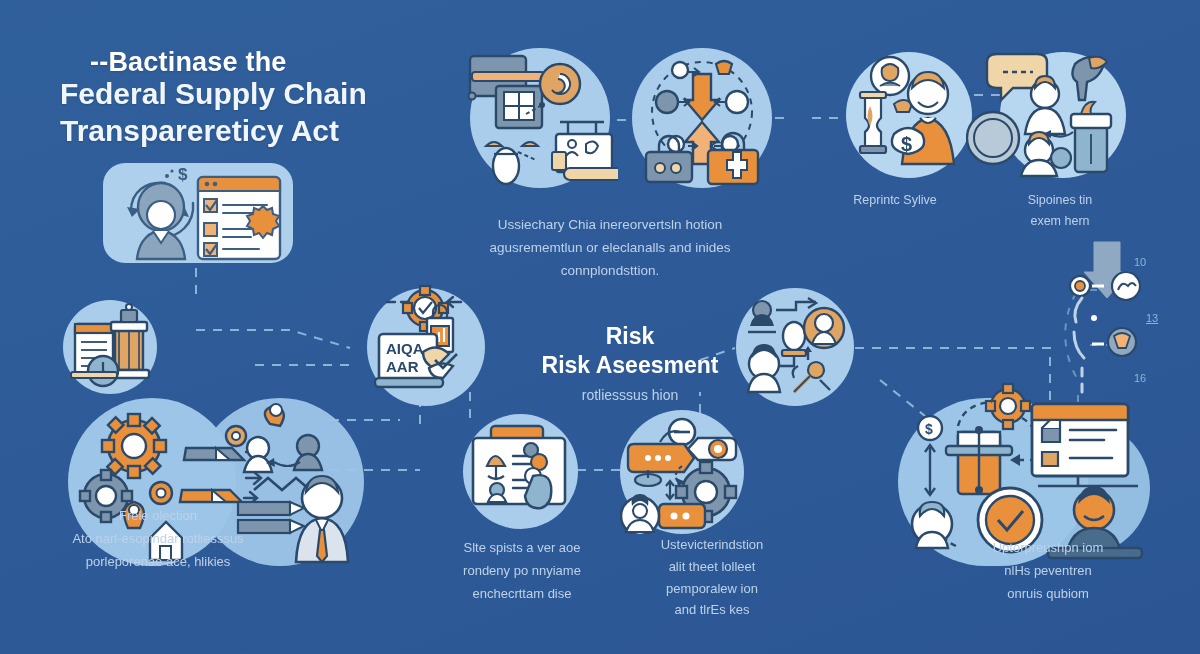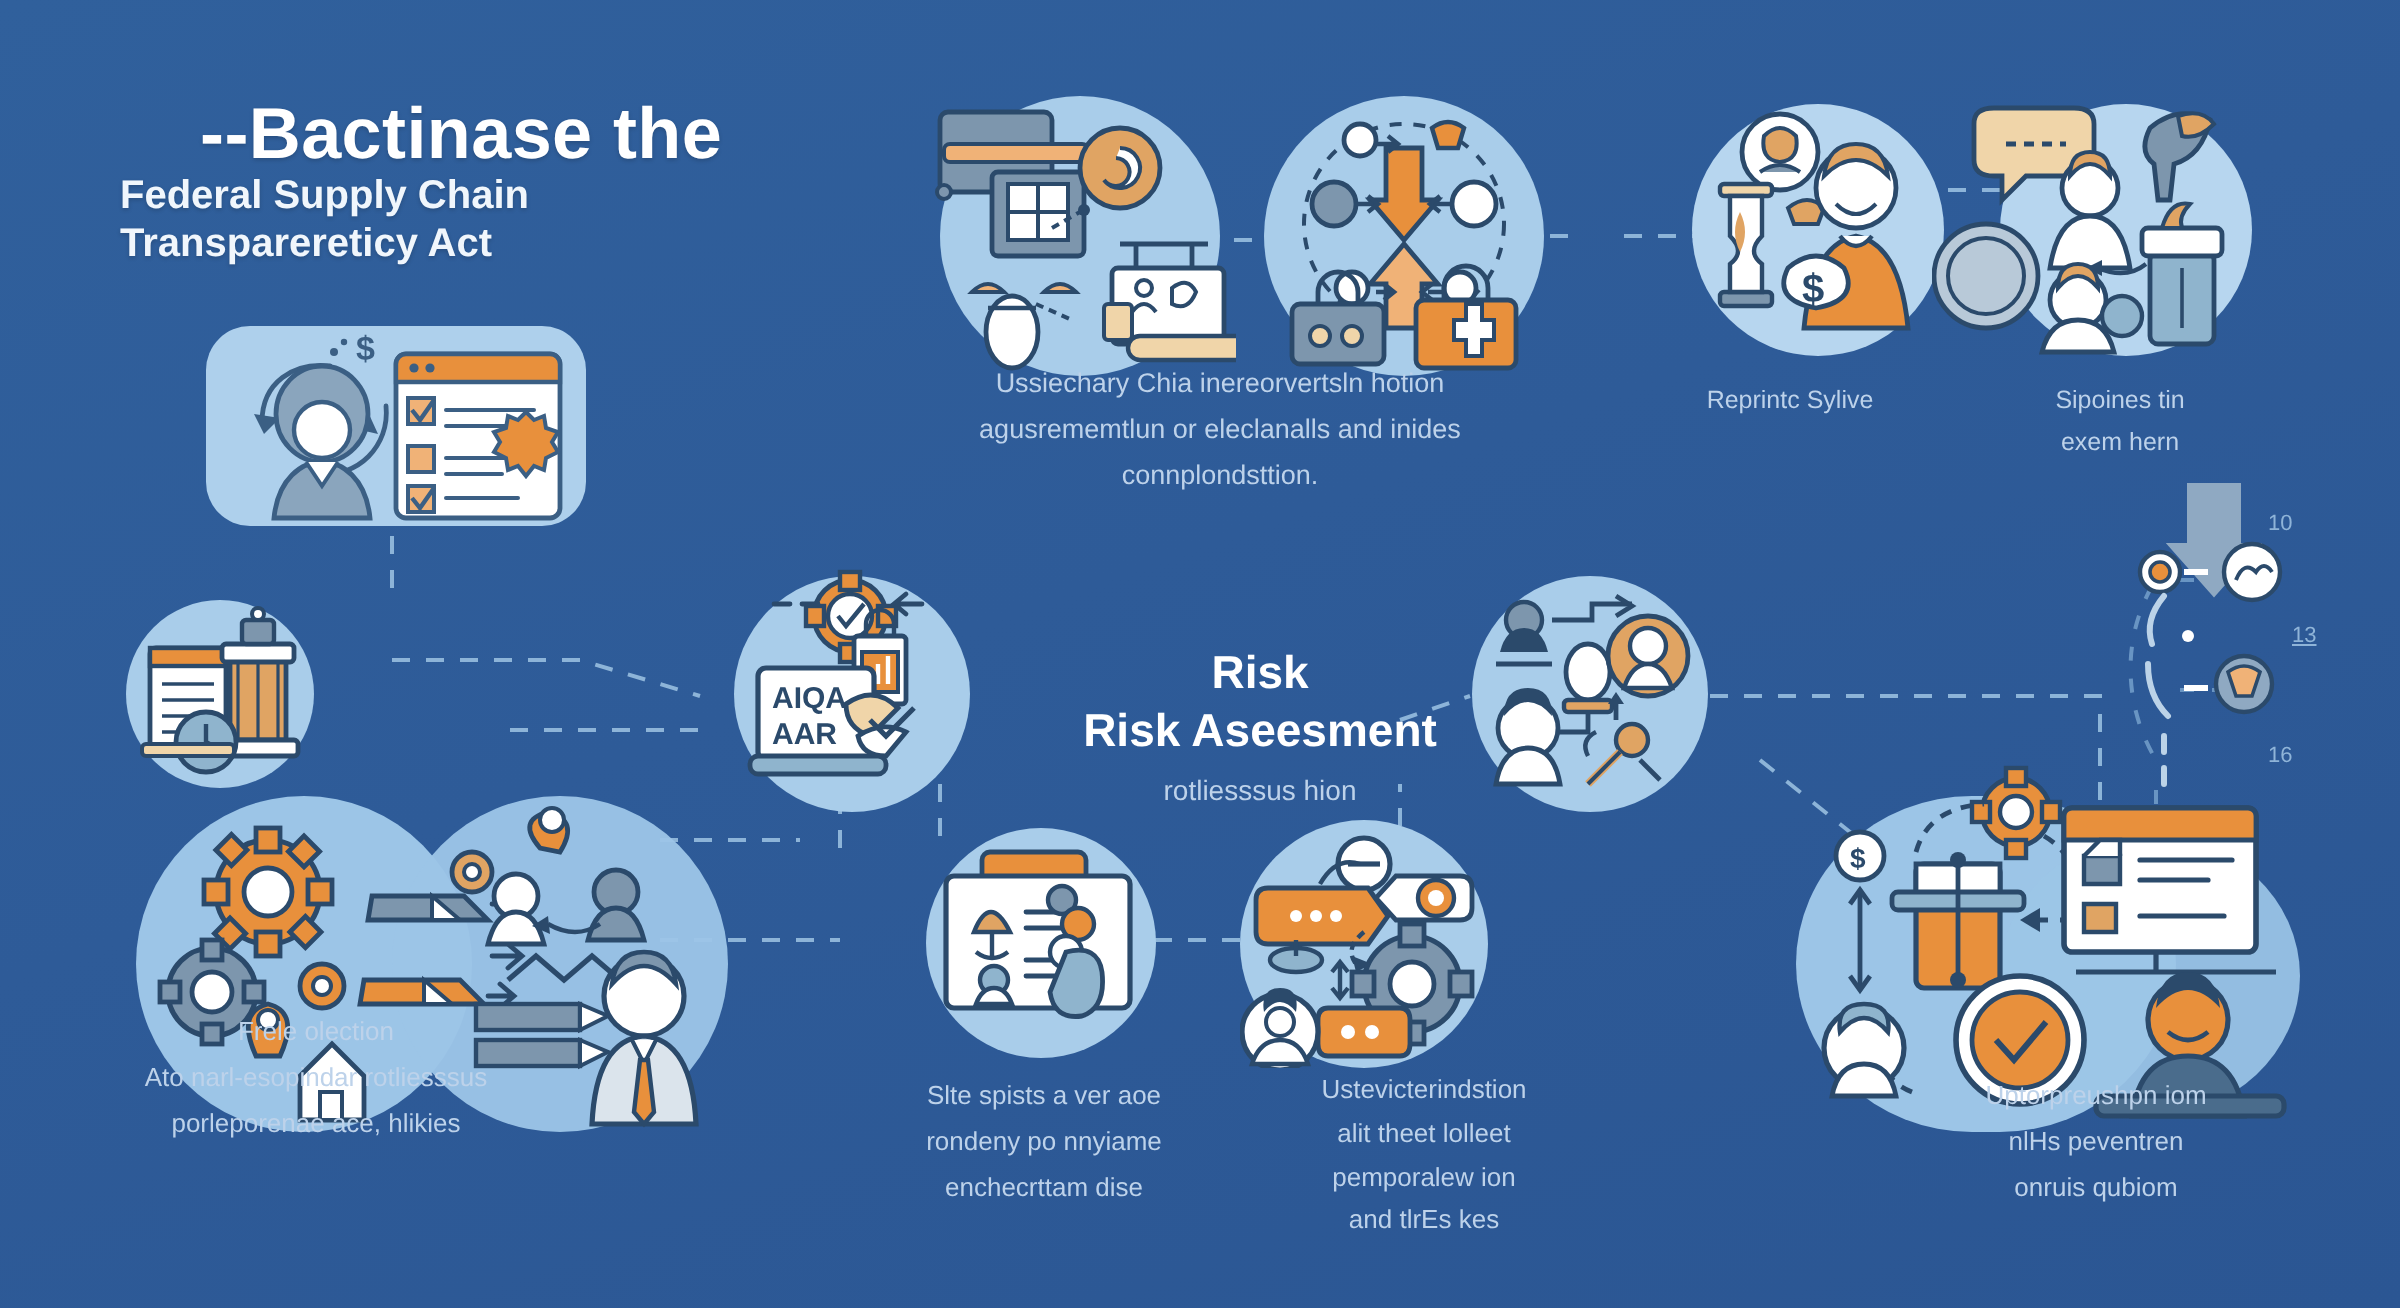--- a/index.html
+++ b/index.html
@@ -9,25 +9,25 @@
     font-family:"Liberation Sans","DejaVu Sans",sans-serif;
   }
   #stage{
     position:relative;width:1200px;height:654px;
     background:linear-gradient(160deg,#30609c 0%,#2e5b98 45%,#2b5693 100%);
   }
 
   
   .headline{position:absolute;left:60px;top:48px;width:380px;}
   .headline .kicker{
-    color:#ffffff;font-size:36px;font-weight:bold;letter-spacing:.2px;
-    margin-left:40px;line-height:1.05;text-shadow:0 1px 2px rgba(0,0,0,.18);
+    color:#ffffff;font-size:27px;font-weight:bold;letter-spacing:.2px;
+    margin-left:30px;line-height:1.05;text-shadow:0 1px 2px rgba(0,0,0,.18);
   }
   .headline .l2,.headline .l3{
-    color:#f0f6fc;font-size:20px;font-weight:bold;line-height:1.22;
+    color:#f0f6fc;font-size:30px;font-weight:bold;line-height:1.22;
     text-shadow:0 1px 2px rgba(0,0,0,.18);white-space:nowrap;
   }
 
   
   .cap{position:absolute;text-align:center;color:#cfe0f2;}
   .cap .ttl{display:block;color:#ffffff;font-weight:bold;}
   .cap .sub{display:block;color:#bdd2ea;}
 
   
   .circ{position:absolute;border-radius:50%;background:#a9cdea;}
@@ -241,21 +241,21 @@
       </g>
       <g>
         <circle cx="56" cy="98" r="14" fill="#ffffff" stroke="#2b4a6b" stroke-width="2.4"></circle>
         <path d="M46 92 q10 -12 20 0 q0 -12 -10 -12 q-10 0 -10 12 z" fill="#e0a463" stroke="#2b4a6b" stroke-width="2"></path>
         <path d="M38 124 q4 -16 18 -16 q14 0 18 16 z" fill="#ffffff" stroke="#2b4a6b" stroke-width="2.4"></path>
       </g>
       <circle cx="78" cy="106" r="10" fill="#8fb4cd" stroke="#2b4a6b" stroke-width="2.2"></circle>
     </svg>
   </div>
 
-  <div class="cap blurtext" style="left:440px;top:180px;width:340px;font-size:13.5px;line-height:1.72;">
+  <div class="cap blurtext" style="left:440px;top:213px;width:340px;font-size:13.5px;line-height:1.72;">
     <span class="sub">Ussiechary Chia inereorvertsln hotion</span>
     <span class="sub">agusrememtlun or eleclanalls and inides</span>
     <span class="sub">connplondsttion.</span>
   </div>
 
   <div class="cap blurtext" style="left:820px;top:190px;width:150px;font-size:12.5px;line-height:1.7;">
     <span class="sub">Reprintc Sylive</span>
   </div>
 
   <div class="cap blurtext" style="left:985px;top:190px;width:150px;font-size:12.5px;line-height:1.7;">

